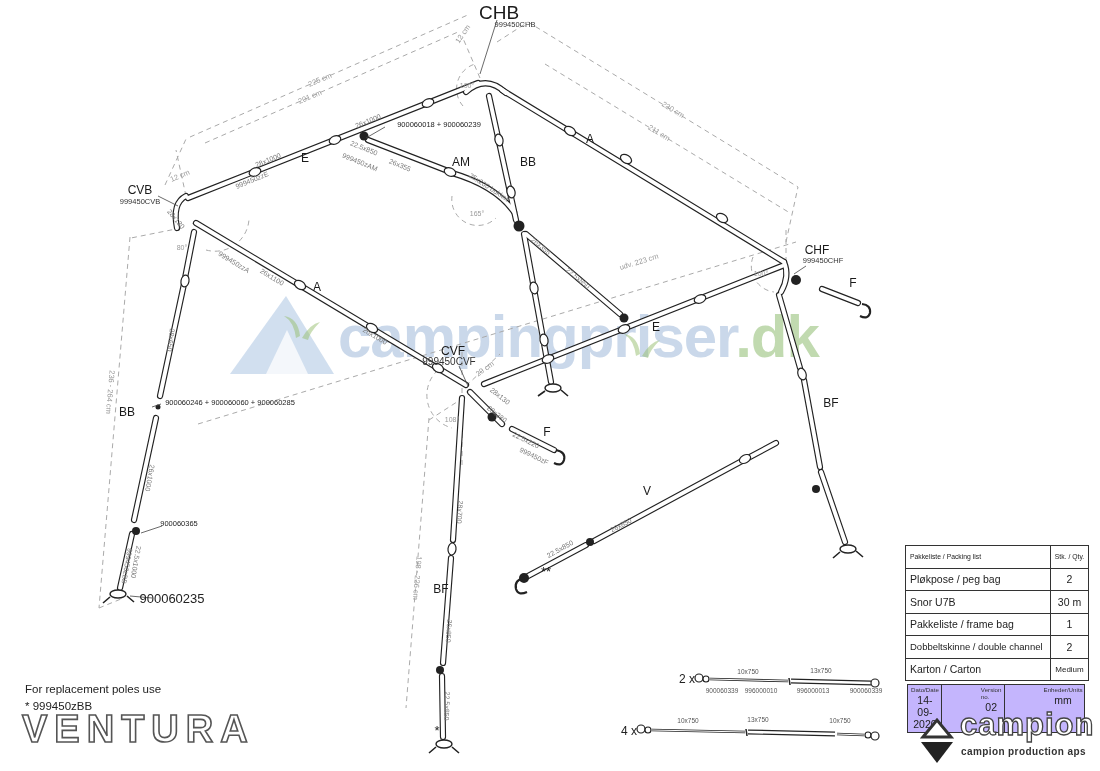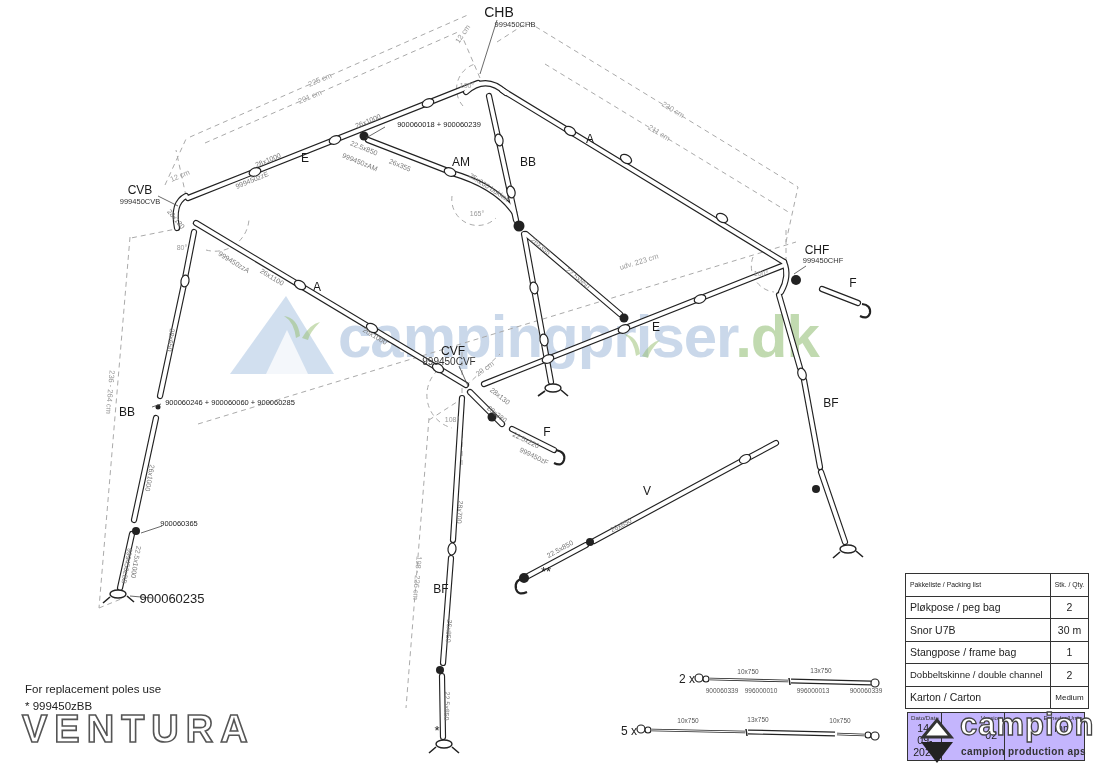--- a/index.html
+++ b/index.html
@@ -10,21 +10,21 @@
            color:rgba(128,163,205,0.42);white-space:nowrap;z-index:0;}
   #wm-text .dk{color:rgba(142,188,112,0.55);}
   #art{left:0;top:0;z-index:1;pointer-events:none;}
   #labels{left:0;top:0;width:1100px;height:771px;z-index:2;}
   .dlab{position:absolute;white-space:nowrap;line-height:1;}
   #title{left:25px;top:22px;font-size:21px;color:#111;line-height:1.45;z-index:3;}
   #footnote{left:25px;top:681px;font-size:11.5px;color:#222;line-height:1.5;z-index:3;}
   #ventura{left:22px;top:708px;font-size:38px;font-weight:bold;letter-spacing:7px;
            color:#fff;-webkit-text-stroke:1.6px #555;z-index:3;}
   
-  #ptable{left:905px;top:545px;width:184px;z-index:3;color:#222;margin-top:28px;}
+  #ptable{left:905px;top:545px;width:184px;z-index:3;color:#222;}
   .pt-main{border:1.6px solid #333;background:#fff;}
   .pt-row{display:flex;border-bottom:1.4px solid #333;align-items:center;height:21.5px;}
   .pt-row:last-child{border-bottom:none;}
   .pt-c1{flex:1;padding-left:4px;border-right:1.4px solid #333;height:100%;display:flex;align-items:center;font-size:10.5px;}
   .pt-c2{width:37px;text-align:center;font-size:10.5px;}
   .pt-head .pt-c1{font-size:6.8px;}
   .pt-head .pt-c2{font-size:6.8px;}
   .pt-r3 .pt-c1{font-size:9.5px;}
   .pt-r4 .pt-c2{font-size:8px;}
   .pt-foot{margin-top:3px;margin-left:2px;width:176px;border:1.6px solid #333;display:flex;background:#c4b5fd;gap:36px;}
@@ -225,21 +225,21 @@
       <path d="M748,732 L835,734" stroke="#222" stroke-width="5"></path>
       <path d="M748,732 L835,734" stroke="#fff" stroke-width="2.6"></path>
       <path d="M837,734 L864,735" stroke="#222" stroke-width="2.6"></path>
       <path d="M837,734 L864,735" stroke="#fff" stroke-width="1"></path>
       <circle cx="868" cy="735" r="3" fill="#fff" stroke="#222" stroke-width="1.2"></circle>
       <circle cx="875" cy="736" r="4" fill="#fff" stroke="#222" stroke-width="1.2"></circle>
     </g>
   </svg>
 
   <div id="labels">
-      <div class="dlab" style="left: 499px; top: 12px; font-size: 14px; color: rgb(26, 26, 26); transform: translate(-50%, -50%) rotate(0deg);">CHB</div>
+      <div class="dlab" style="left: 499px; top: 12px; font-size: 19px; color: rgb(26, 26, 26); transform: translate(-50%, -50%) rotate(0deg);">CHB</div>
       <div class="dlab" style="left: 515px; top: 25px; font-size: 7.5px; color: rgb(51, 51, 51); transform: translate(-50%, -50%) rotate(0deg);">999450CHB</div>
       <div class="dlab" style="left: 140px; top: 190px; font-size: 12px; color: rgb(26, 26, 26); transform: translate(-50%, -50%) rotate(0deg);">CVB</div>
       <div class="dlab" style="left: 140px; top: 202px; font-size: 7.5px; color: rgb(51, 51, 51); transform: translate(-50%, -50%) rotate(0deg);">999450CVB</div>
       <div class="dlab" style="left: 453px; top: 351px; font-size: 12px; color: rgb(26, 26, 26); transform: translate(-50%, -50%) rotate(0deg);">CVF</div>
       <div class="dlab" style="left: 449px; top: 362px; font-size: 10px; color: rgb(51, 51, 51); transform: translate(-50%, -50%) rotate(0deg);">999450CVF</div>
       <div class="dlab" style="left: 817px; top: 250px; font-size: 12px; color: rgb(26, 26, 26); transform: translate(-50%, -50%) rotate(0deg);">CHF</div>
       <div class="dlab" style="left: 823px; top: 261px; font-size: 7.5px; color: rgb(51, 51, 51); transform: translate(-50%, -50%) rotate(0deg);">999450CHF</div>
       <div class="dlab" style="left: 317px; top: 287px; font-size: 12px; color: rgb(26, 26, 26); transform: translate(-50%, -50%) rotate(0deg);">A</div>
       <div class="dlab" style="left: 590px; top: 139px; font-size: 12px; color: rgb(26, 26, 26); transform: translate(-50%, -50%) rotate(0deg);">A</div>
       <div class="dlab" style="left: 305px; top: 158px; font-size: 12px; color: rgb(26, 26, 26); transform: translate(-50%, -50%) rotate(0deg);">E</div>
@@ -299,21 +299,21 @@
       <div class="dlab" style="left: 230px; top: 403px; font-size: 7.5px; color: rgb(34, 34, 34); transform: translate(-50%, -50%) rotate(0deg);">900060246 + 900060060 + 900060285</div>
       <div class="dlab" style="left: 179px; top: 524px; font-size: 7.5px; color: rgb(34, 34, 34); transform: translate(-50%, -50%) rotate(0deg);">900060365</div>
       <div class="dlab" style="left: 172px; top: 598px; font-size: 13px; color: rgb(34, 34, 34); transform: translate(-50%, -50%) rotate(0deg);">900060235</div>
       <div class="dlab" style="left: 687px; top: 679px; font-size: 12px; color: rgb(34, 34, 34); transform: translate(-50%, -50%) rotate(0deg);">2 x</div>
       <div class="dlab" style="left: 748px; top: 672px; font-size: 6.5px; color: rgb(85, 85, 85); transform: translate(-50%, -50%) rotate(0deg);">10x750</div>
       <div class="dlab" style="left: 821px; top: 671px; font-size: 6.5px; color: rgb(85, 85, 85); transform: translate(-50%, -50%) rotate(0deg);">13x750</div>
       <div class="dlab" style="left: 722px; top: 691px; font-size: 6.5px; color: rgb(85, 85, 85); transform: translate(-50%, -50%) rotate(0deg);">900060339</div>
       <div class="dlab" style="left: 761px; top: 691px; font-size: 6.5px; color: rgb(85, 85, 85); transform: translate(-50%, -50%) rotate(0deg);">996000010</div>
       <div class="dlab" style="left: 813px; top: 691px; font-size: 6.5px; color: rgb(85, 85, 85); transform: translate(-50%, -50%) rotate(0deg);">996000013</div>
       <div class="dlab" style="left: 866px; top: 691px; font-size: 6.5px; color: rgb(85, 85, 85); transform: translate(-50%, -50%) rotate(0deg);">900060339</div>
-      <div class="dlab" style="left: 629px; top: 731px; font-size: 12px; color: rgb(34, 34, 34); transform: translate(-50%, -50%) rotate(0deg);">5 x</div>
+      <div class="dlab" style="left: 629px; top: 731px; font-size: 12px; color: rgb(34, 34, 34); transform: translate(-50%, -50%) rotate(0deg);">4 x</div>
       <div class="dlab" style="left: 688px; top: 721px; font-size: 6.5px; color: rgb(85, 85, 85); transform: translate(-50%, -50%) rotate(0deg);">10x750</div>
       <div class="dlab" style="left: 758px; top: 720px; font-size: 6.5px; color: rgb(85, 85, 85); transform: translate(-50%, -50%) rotate(0deg);">13x750</div>
       <div class="dlab" style="left: 840px; top: 721px; font-size: 6.5px; color: rgb(85, 85, 85); transform: translate(-50%, -50%) rotate(0deg);">10x750</div>
     </div>
 
 
   <div id="footnote">
     <div>For replacement poles use</div>
     <div>* 999450zBB</div>
   </div>
@@ -328,21 +328,21 @@
       </div>
       <div class="pt-row">
         <div class="pt-c1">Pløkpose / peg bag</div>
         <div class="pt-c2">2</div>
       </div>
       <div class="pt-row">
         <div class="pt-c1">Snor U7B</div>
         <div class="pt-c2">30 m</div>
       </div>
       <div class="pt-row">
-        <div class="pt-c1">Stangpose / frame bag</div>
+        <div class="pt-c1">Pakkeliste / frame bag</div>
         <div class="pt-c2">1</div>
       </div>
       <div class="pt-row pt-r3">
         <div class="pt-c1">Dobbeltskinne / double channel</div>
         <div class="pt-c2">2</div>
       </div>
       <div class="pt-row pt-r4">
         <div class="pt-c1">Karton / Carton</div>
         <div class="pt-c2">Medium</div>
       </div>

